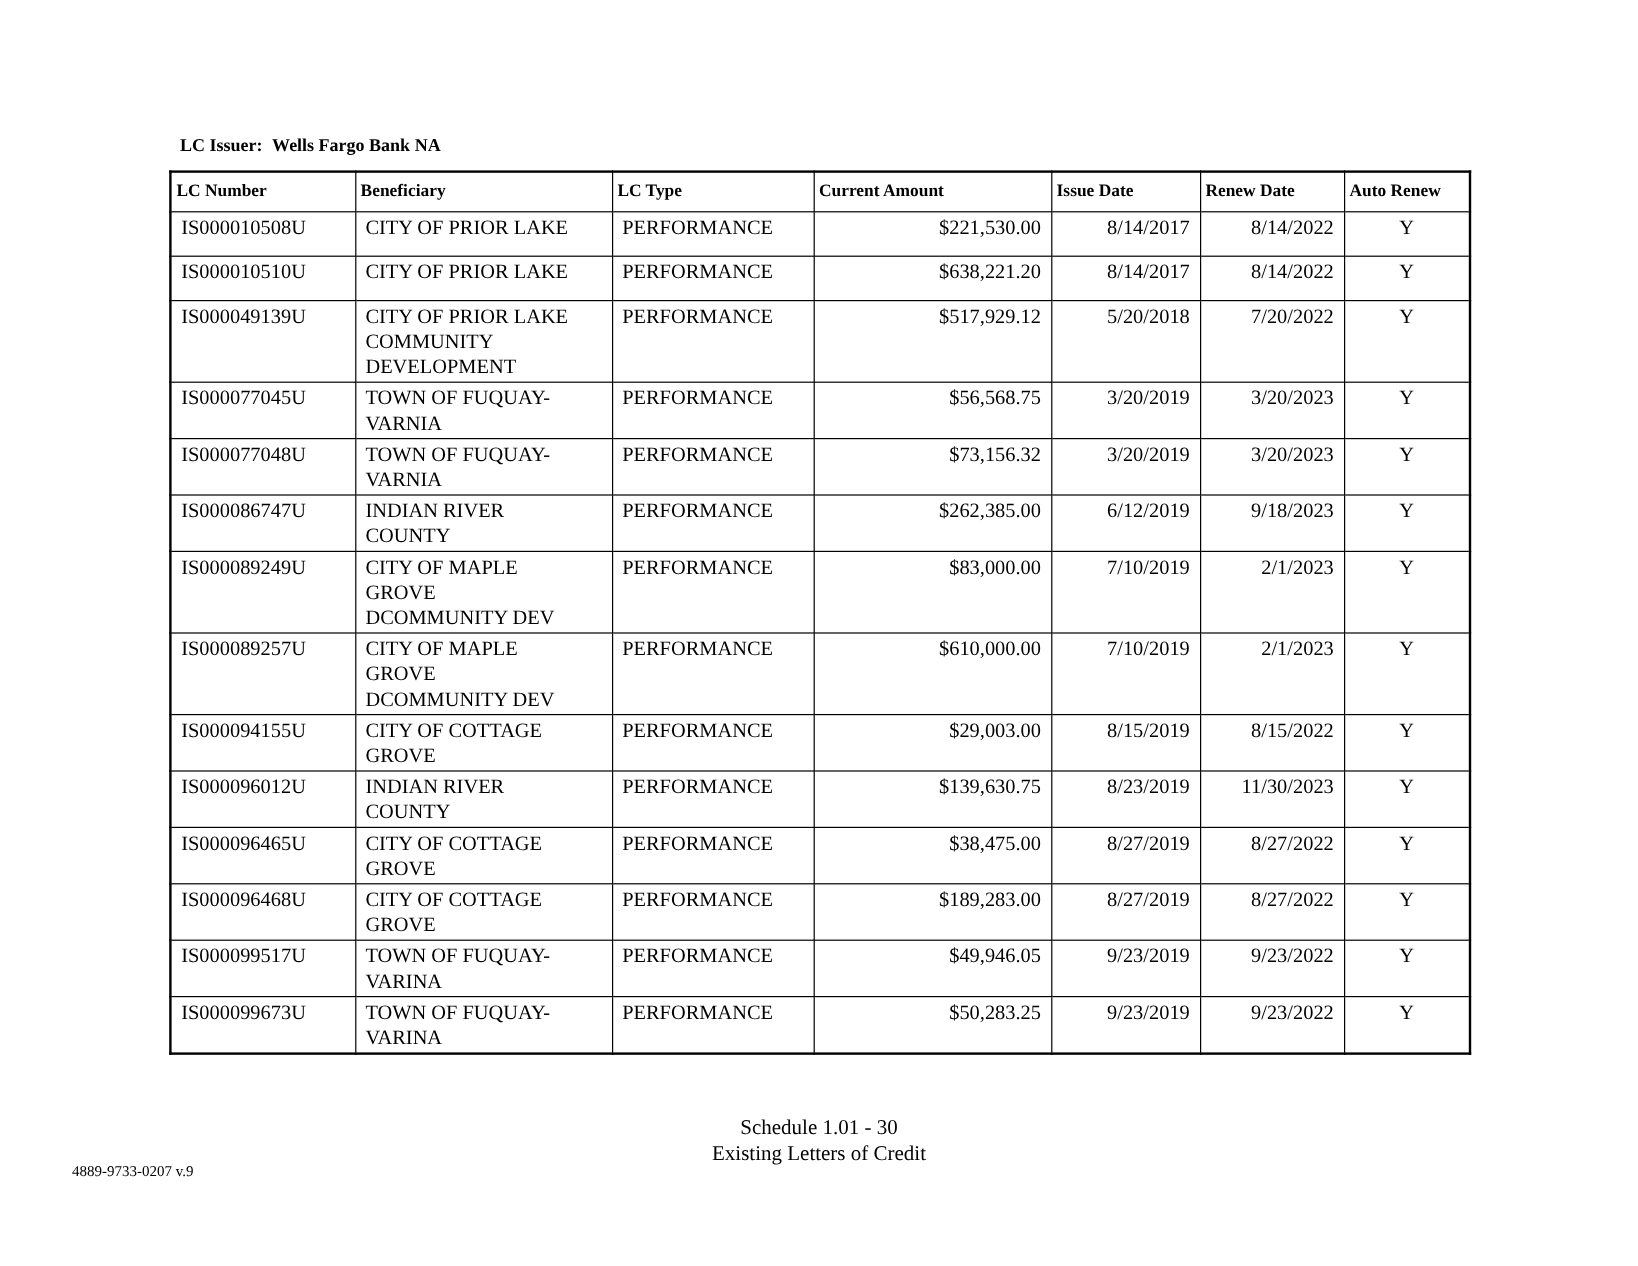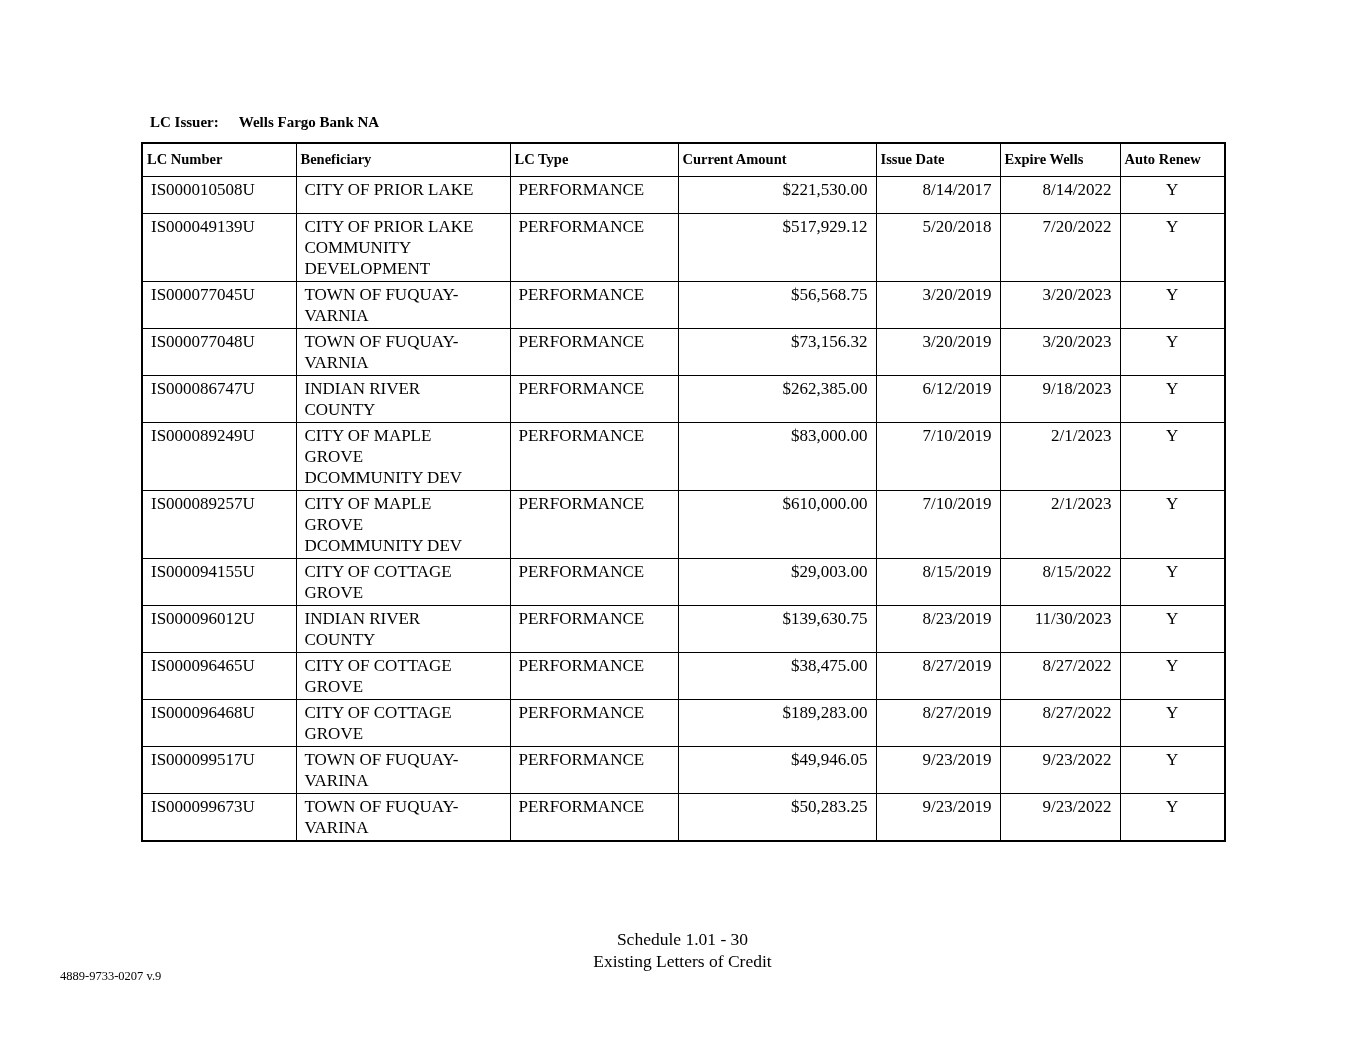--- a/index.html
+++ b/index.html
@@ -15,21 +15,21 @@
     font-family: "Liberation Serif", "DejaVu Serif", serif;
   }
   .issuer-line {
     position: absolute;
     left: 150px;
     top: 114px;
     font-size: 15px;
     font-weight: bold;
     white-space: nowrap;
   }
-  .issuer-line .issuer-value { margin-left: 20px; }
+  .issuer-line .issuer-value { margin-left: 8px; }
 
   table.lc-table {
     position: absolute;
     left: 141px;
     top: 142px;
     width: 1083px;
     border-collapse: collapse;
     table-layout: fixed;
     border: 2px solid #000;
   }
@@ -102,35 +102,44 @@
     <col style="width:120px">
     <col style="width:105px">
   </colgroup>
   <thead>
     <tr>
       <th class="h0">LC Number</th>
       <th class="h1">Beneficiary</th>
       <th class="h2">LC Type</th>
       <th class="h3">Current Amount</th>
       <th class="h4">Issue Date</th>
-      <th class="h5">Expire Wells</th>
+      <th class="h5">Renew Date</th>
       <th class="h6">Auto Renew</th>
     </tr>
   </thead>
   <tbody>
       <tr>
         <td class="c0">IS000010508U</td>
         <td class="c1">CITY OF PRIOR LAKE</td>
         <td class="c2">PERFORMANCE</td>
         <td class="c3">$221,530.00</td>
         <td class="c4">8/14/2017</td>
         <td class="c5">8/14/2022</td>
         <td class="c6">Y</td>
       </tr>
       <tr>
+        <td class="c0">IS000010510U</td>
+        <td class="c1">CITY OF PRIOR LAKE</td>
+        <td class="c2">PERFORMANCE</td>
+        <td class="c3">$638,221.20</td>
+        <td class="c4">8/14/2017</td>
+        <td class="c5">8/14/2022</td>
+        <td class="c6">Y</td>
+      </tr>
+      <tr>
         <td class="c0">IS000049139U</td>
         <td class="c1">CITY OF PRIOR LAKE
 COMMUNITY
 DEVELOPMENT</td>
         <td class="c2">PERFORMANCE</td>
         <td class="c3">$517,929.12</td>
         <td class="c4">5/20/2018</td>
         <td class="c5">7/20/2022</td>
         <td class="c6">Y</td>
       </tr>

